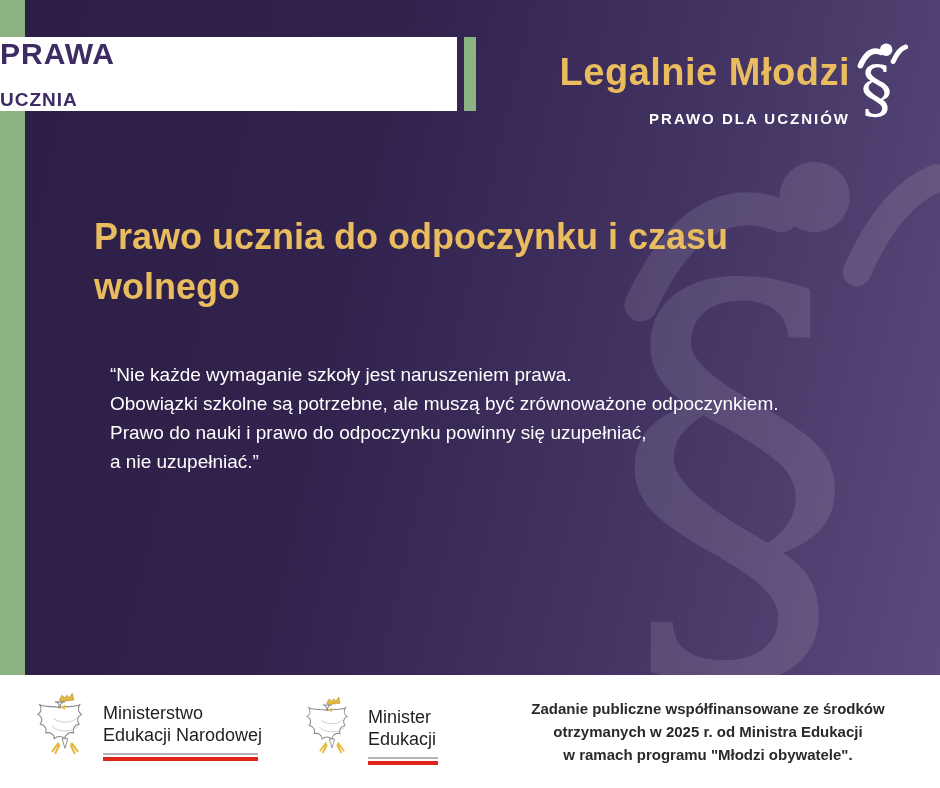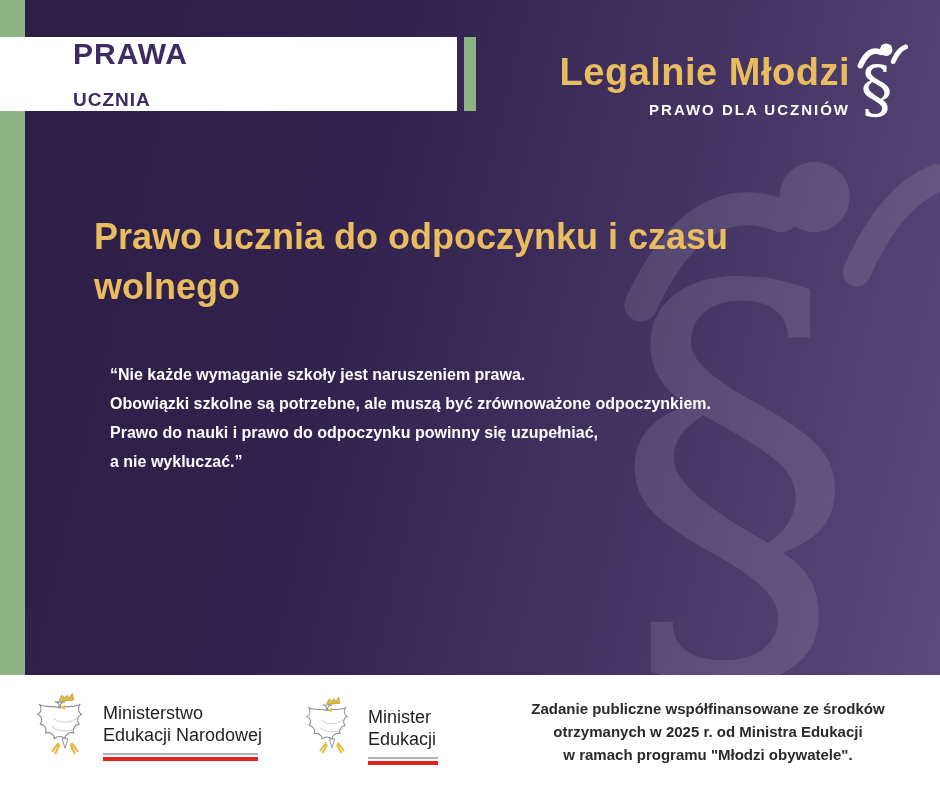--- a/index.html
+++ b/index.html
@@ -15,41 +15,41 @@
   }
   .watermark{
     position:absolute;left:612px;top:150px;width:330px;height:540px;
     opacity:0.10;pointer-events:none;
   }
   .green-stripe{
     position:absolute;left:0;top:0;width:25px;height:675px;background:#8db383;
   }
   .banner{
     position:absolute;left:0;top:37px;width:457px;height:74px;background:#ffffff;
-    display:flex;flex-direction:column;justify-content:center;padding-left:73px;
+    display:flex;flex-direction:column;justify-content:center;
     box-sizing:border-box;
   }
   .banner-line1{font-size:30px;font-weight:bold;color:#3e2b63;letter-spacing:1px;line-height:33px;}
   .banner-line2{font-size:19px;font-weight:bold;color:#3e2b63;letter-spacing:1px;line-height:23px;margin-top:18px;}
   .green-bar{
     position:absolute;left:464px;top:37px;width:12px;height:74px;background:#8db383;
   }
   
   .brand-text{position:absolute;top:52px;right:90px;text-align:right;}
   .brand-name{font-size:38px;font-weight:bold;color:#e8bc5f;line-height:40px;letter-spacing:0.5px;}
-  .brand-tagline{font-size:15px;font-weight:bold;color:#ffffff;letter-spacing:2px;margin-top:9px;}
+  .brand-tagline{font-size:15px;font-weight:bold;color:#ffffff;letter-spacing:2px;margin-top:18px;}
   .brand-icon{position:absolute;top:42px;right:28px;width:60px;height:78px;}
   
   .title{
     position:absolute;left:94px;top:212px;width:700px;
     font-size:36px;font-weight:bold;color:#e8bc5f;line-height:50px;
   }
   .quote{
     position:absolute;left:110px;top:360px;width:760px;
-    font-size:16px;font-weight:bold;color:#ffffff;line-height:29px;
+    font-size:19px;font-weight:normal;color:#ffffff;line-height:29px;
   }
   
   .footer{
     position:absolute;left:0;top:675px;width:820px;height:113px;background:#ffffff;
   }
   .ministry{position:absolute;display:flex;align-items:flex-start;}
   .ministry.m1{left:36px;top:18px;}
   .ministry.m2{left:305px;top:22px;}
   .eagle{width:58px;height:72px;flex:0 0 auto;}
   .ministry.m2 .eagle{width:54px;height:66px;}
@@ -101,21 +101,21 @@
 
     <div class="title">
       <div>Prawo ucznia do odpoczynku i czasu</div>
       <div>wolnego</div>
     </div>
 
     <div class="quote">
       <div>“Nie każde wymaganie szkoły jest naruszeniem prawa.</div>
       <div>Obowiązki szkolne są potrzebne, ale muszą być zrównoważone odpoczynkiem.</div>
       <div>Prawo do nauki i prawo do odpoczynku powinny się uzupełniać,</div>
-      <div>a nie wykluczać.”</div>
+      <div>a nie uzupełniać.”</div>
     </div>
   </div>
 
   <div class="footer">
 
     <div class="ministry m1">
       <svg class="eagle" viewBox="0 0 60 74">
         <path d="M24,7 l3,-5 2.5,3 2.5,-3 2.5,3 3,-5 1.5,7 -13.5,1.5 z" fill="#e6b93f" stroke="#a9871f" stroke-width="0.6"></path>
         <path d="M30,9 c-3.5,0 -5.5,2.5 -5,6 c-7,-2 -15,0 -21,-3 c2.5,4 1,8 -2,10 c4.5,2 5,6 2.5,10 c5,1 7,5 5.5,9 c5.5,-1 9,2 9,6 c3,-3 8,-3 11,0 c0,-4 3.5,-7 9,-6 c-1.5,-4 0.5,-8 5.5,-9 c-2.5,-4 -2,-8 2.5,-10 c-3,-2 -4.5,-6 -2,-10 c-6,3 -14,1 -21,3 c0.5,-3.5 -1.5,-6 -4.5,-6 z" fill="#ffffff" stroke="#8e8e8e" stroke-width="1.2"></path>
         <path d="M30,12 l-5,2.5 5,2.5 z" fill="#e6b93f"></path>

